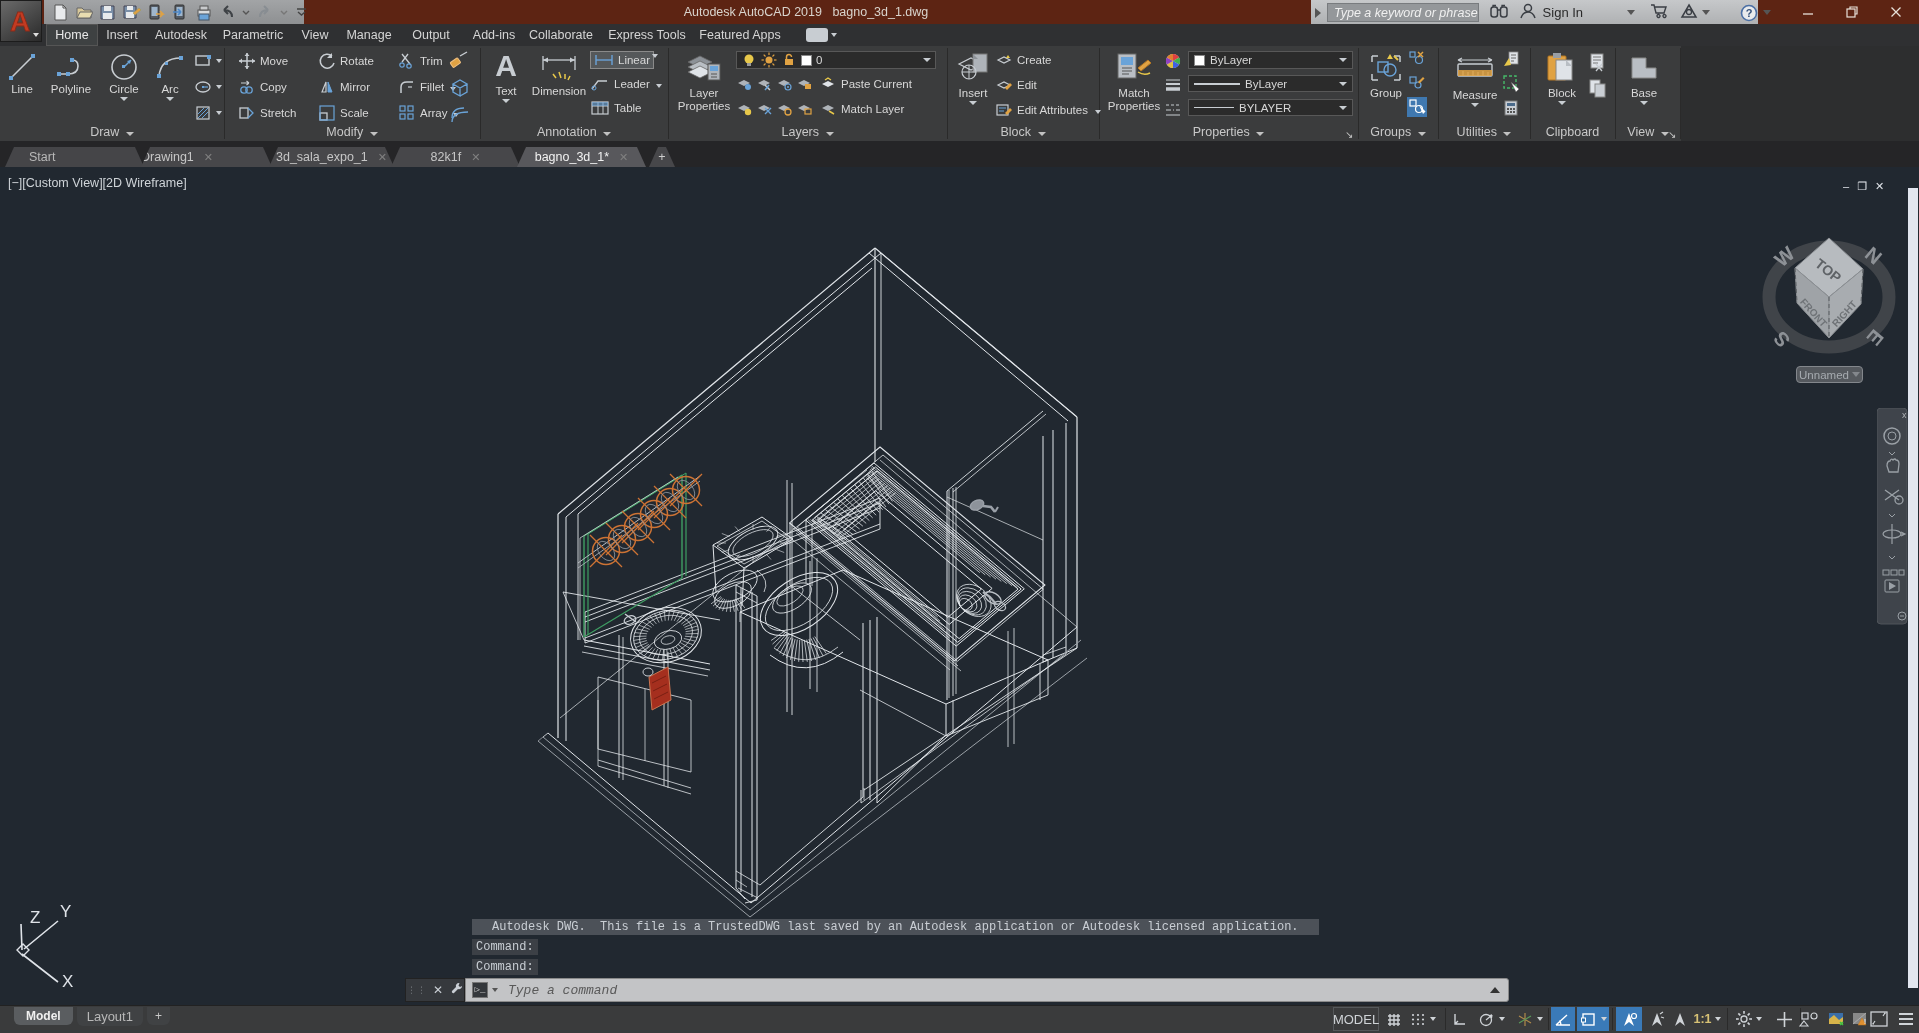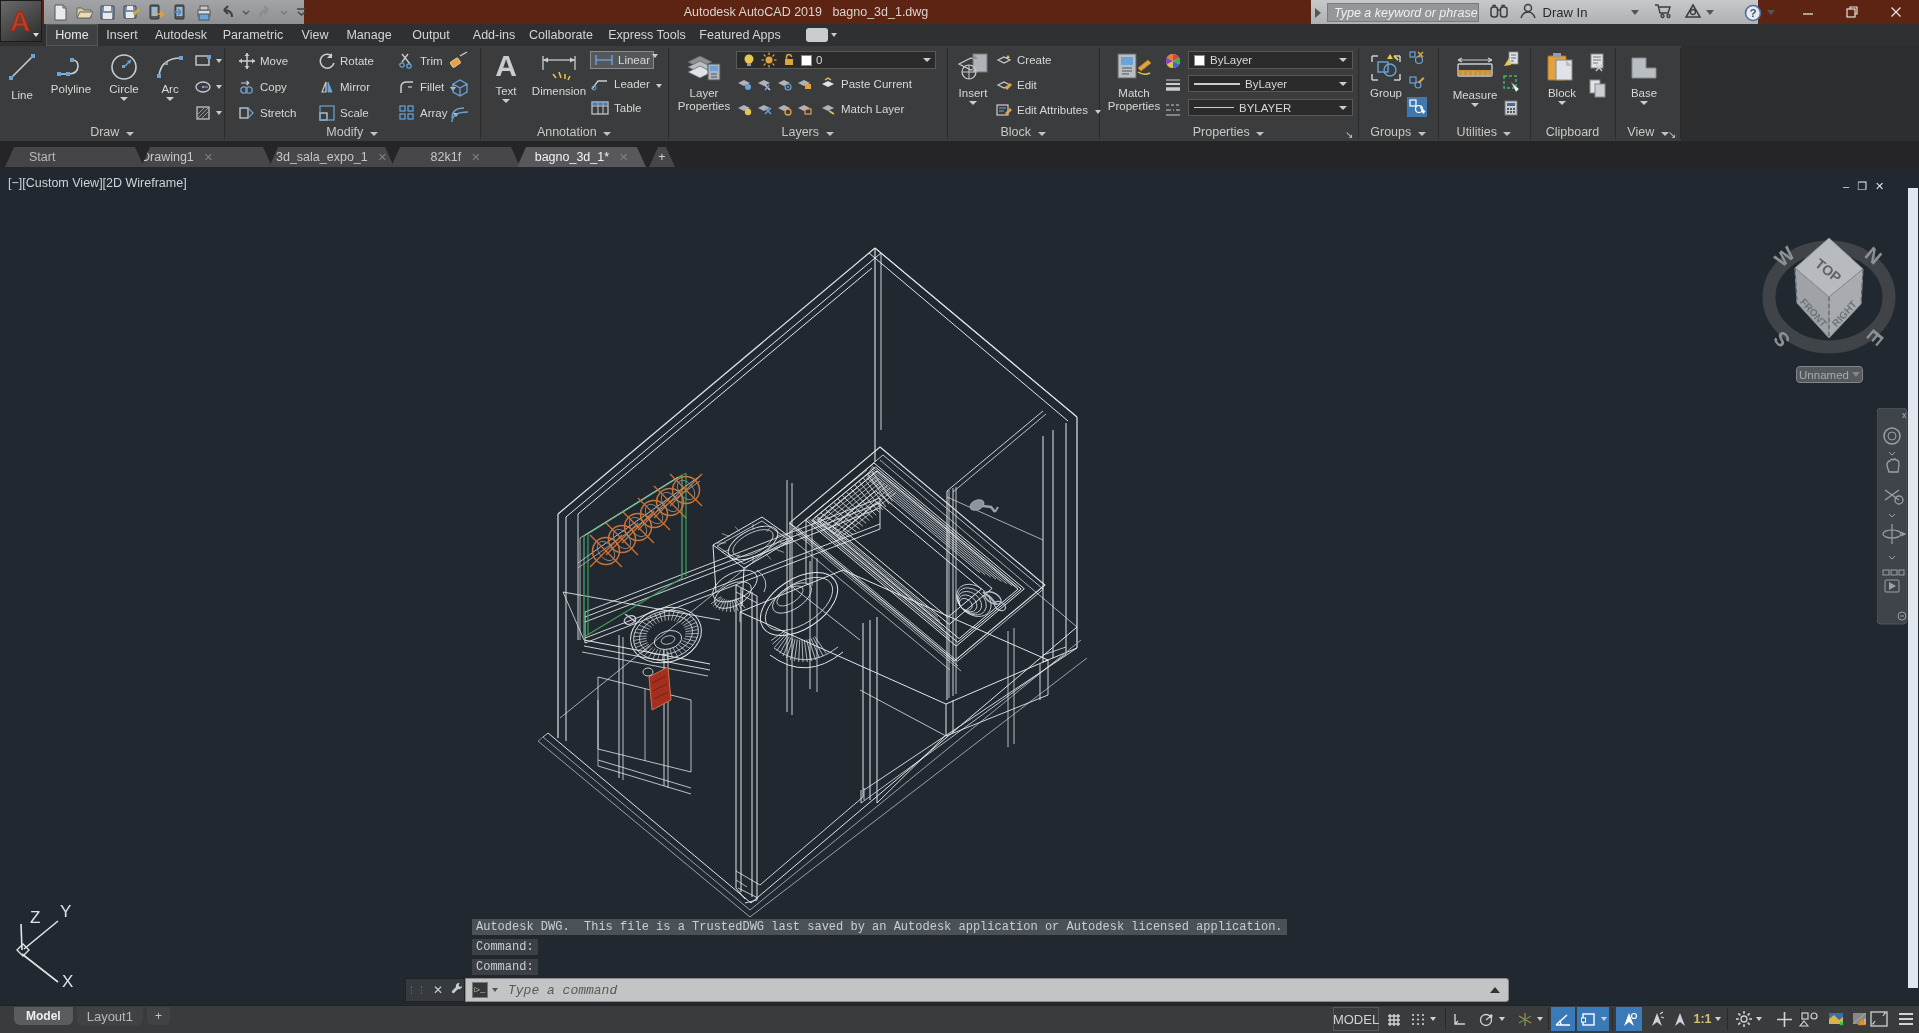--- a/index.html
+++ b/index.html
@@ -121,21 +121,21 @@
 <span style="margin-left:6px;width:180px;height:19px;background:#94979a;border:1px solid #787b7e;color:#f0f0f0;font-style:italic;font-size:12.5px;line-height:18px;padding-left:6px">Type a keyword or phrase</span>
 <span style="margin-left:10px"><svg width="20" height="18" viewBox="0 0 20 18">
         <rect x="2" y="5" width="6.5" height="10" rx="2.5" fill="none" stroke="#3a3e44" stroke-width="1.5"></rect>
         <rect x="11.5" y="5" width="6.5" height="10" rx="2.5" fill="none" stroke="#3a3e44" stroke-width="1.5"></rect>
         <path d="M8.5 8 h3 M4 5 V3.5 h3 M13 5 V3.5 h3" fill="none" stroke="#3a3e44" stroke-width="1.3"></path>
       </svg></span>
 <span style="margin-left:10px"><svg width="18" height="18" viewBox="0 0 18 18">
         <circle cx="9" cy="6" r="3.5" fill="none" stroke="#3a3e44" stroke-width="1.5"></circle>
         <path d="M2 16 Q4 10 9 10 Q14 10 16 16" fill="none" stroke="#3a3e44" stroke-width="1.5"></path>
       </svg></span>
-<span style="margin-left:6px;font-size:13px">Draw In</span>
+<span style="margin-left:6px;font-size:13px">Sign In</span>
 <span style="margin-left:44px;width:0;height:0;border-left:4px solid transparent;border-right:4px solid transparent;border-top:5px solid #555"></span>
 <span style="margin-left:14px"><svg width="20" height="18" viewBox="0 0 20 18">
         <path d="M2 3 h3 l2 8 h8 l2 -6 h-11 M8 14 a1.5 1.5 0 1 1 0 .1 M14 14 a1.5 1.5 0 1 1 0 .1" fill="none" stroke="#3a3e44" stroke-width="1.4"></path>
       </svg></span>
 <span style="margin-left:10px"><svg width="20" height="18" viewBox="0 0 20 18">
         <path d="M10 3 L17 15 H3 Z" fill="none" stroke="#3a3e44" stroke-width="1.5"></path>
         <circle cx="10" cy="10" r="2.5" fill="none" stroke="#3a3e44" stroke-width="1.3"></circle>
       </svg></span>
 <span style="margin-left:3px;width:0;height:0;border-left:4px solid transparent;border-right:4px solid transparent;border-top:5px solid #555"></span>
 <span style="margin-left:16px;width:1px;height:18px;background:#909294"></span>
@@ -203,21 +203,21 @@
 <div class="plabel" style="left:1530px;width:85px">Clipboard</div>
 <div class="plabel" style="left:1615px;width:66px">View <span style="display:inline-block;width:0;height:0;border-left:4px solid transparent;border-right:4px solid transparent;border-top:4.5px solid #c2c2c2;margin-left:3px"></span></div>
 <span style="position:absolute;left:1345px;top:129px;color:#c2c2c2;font-size:10px">↘</span>
 <span style="position:absolute;left:1668px;top:129px;color:#c2c2c2;font-size:10px">↘</span>
 <div class="bigbtn" style="left:0px;top:52px;width:44px">
     <svg width="30" height="30" viewBox="0 0 30 30">
       <line x1="4" y1="26" x2="26" y2="4" stroke="#c8cdd2" stroke-width="1.6"></line>
       <rect x="2" y="24" width="4" height="4" fill="#6aa3d8"></rect>
       <rect x="24" y="2" width="4" height="4" fill="#6aa3d8"></rect>
     </svg>
-    <span style="margin-top:7px">Line</span>
+    <span style="margin-top:1px">Line</span>
   </div>
 <div class="bigbtn" style="left:40px;top:52px;width:62px">
     <svg width="30" height="30" viewBox="0 0 30 30">
       <path d="M3 22 L12 22 Q22 22 22 14 Q22 8 16 8" fill="none" stroke="#c8cdd2" stroke-width="1.6"></path>
       <rect x="1" y="20" width="4" height="4" fill="#6aa3d8"></rect>
       <rect x="10" y="20" width="4" height="4" fill="#6aa3d8"></rect>
       <rect x="14" y="6" width="4" height="4" fill="#6aa3d8"></rect>
     </svg>
     <span style="margin-top:1px">Polyline</span>
   </div>
@@ -1029,21 +1029,21 @@
       <path d="M23 208 h4" stroke="#9aa0a6"></path>
     </svg></div>
 <div class="abs" style="left:1908px;top:188px;width:10px;height:800px;background:#e2e6ef"></div>
 <div class="abs" style="left:0px;top:875px"><svg width="90" height="120" viewBox="0 0 90 120">
       <path d="M22 75 L21 49 M24 74 L58 46 M22 79 L58 107" stroke="#dfe3e8" stroke-width="1.6" fill="none"></path>
       <path d="M17 75 l6 -6 6 6 -6 6 z" fill="none" stroke="#dfe3e8" stroke-width="1.4"></path>
       <text x="30" y="48" font-size="17" fill="#dfe3e8" font-family="Liberation Sans">Z</text>
       <text x="60" y="42" font-size="17" fill="#dfe3e8" font-family="Liberation Sans">Y</text>
       <text x="62" y="112" font-size="17" fill="#dfe3e8" font-family="Liberation Sans">X</text>
     </svg></div>
-<div class="abs mono" style="left:472px;top:919px;height:16px;background:#4c5158;color:#c9ced4;font-size:12px;line-height:16px;padding:0 4px">Autodesk DWG.&nbsp; This file is a TrustedDWG last saved by an Autodesk application or Autodesk licensed application.</div>
+<div class="abs mono" style="left:472px;top:919px;height:16px;background:#4c5158;color:#c9ced4;font-size:12px;line-height:16px;padding:0 20px">Autodesk DWG.&nbsp; This file is a TrustedDWG last saved by an Autodesk application or Autodesk licensed application.</div>
 <div class="abs mono" style="left:472px;top:939px;height:16px;background:#3c4046;color:#c9ced4;font-size:12px;line-height:16px;padding:0 4px">Command:</div>
 <div class="abs mono" style="left:472px;top:959px;height:16px;background:#3c4046;color:#c9ced4;font-size:12px;line-height:16px;padding:0 4px">Command:</div>
 <div class="abs" style="left:405px;top:978px;width:60px;height:24px;background:#36393d;border:1px solid #222;display:flex;align-items:center;justify-content:center;gap:6px;color:#c9ced4">
 <span style="color:#7a7e84;font-size:9px;letter-spacing:1px">⋮⋮</span>
     <span style="font-size:12px">✕</span>
     <span><svg width="14" height="14" viewBox="0 0 14 14">
         <path d="M10 2 a3 3 0 0 0 -3 4 L3 10 a1.5 1.5 0 0 0 2 2 L9 8 a3 3 0 0 0 4 -3 l-2 1 -1.5 -1.5 1 -2 z" fill="#c9ced4"></path>
       </svg></span>
   </div>
 <div class="abs mono" style="left:465px;top:978px;width:1044px;height:24px;background:#c3c4c6;border:1px solid #8a8a8a;border-radius:0 3px 3px 0;display:flex;align-items:center;color:#595959;font-size:13px">

